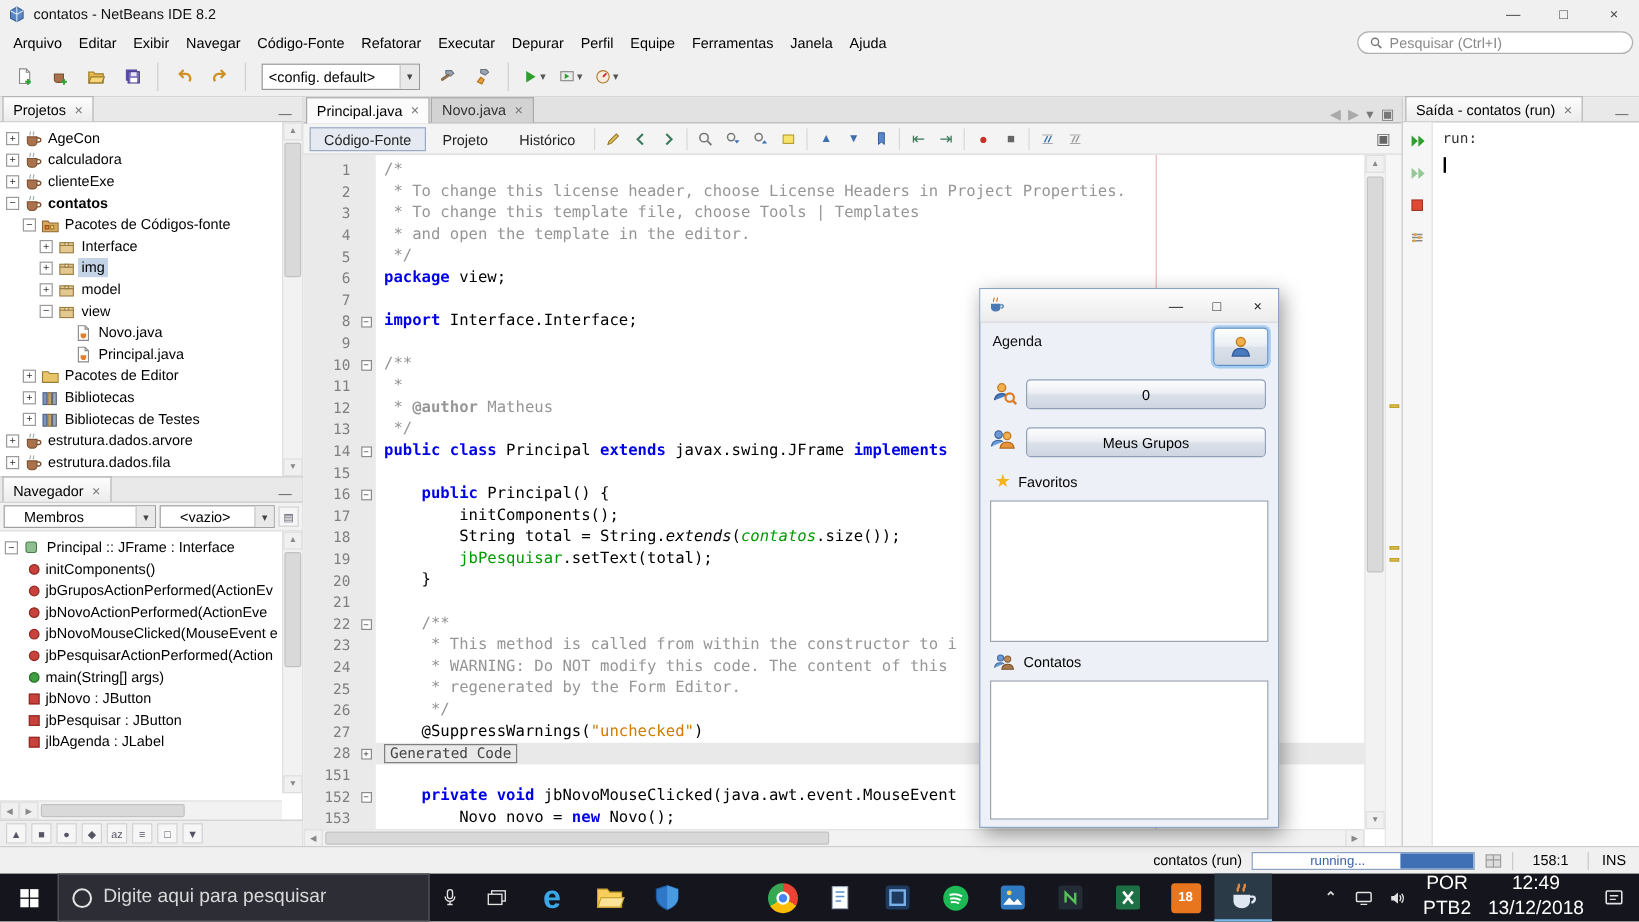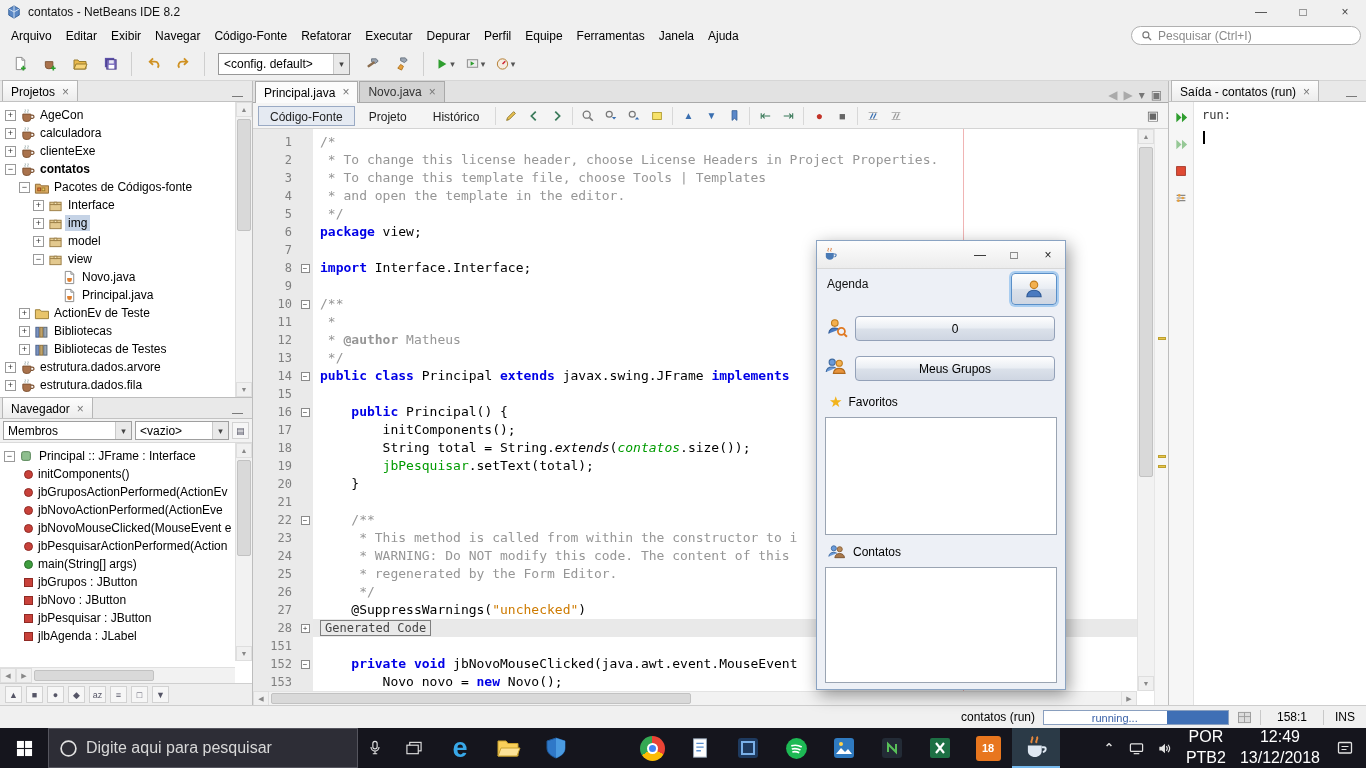--- a/index.html
+++ b/index.html
@@ -44,21 +44,21 @@
   .toggle.none{border:none;background:transparent}
   .ticon{width:16px;height:16px;flex:none;display:flex;align-items:center;justify-content:center}
   .tlabel{padding:1px 3px;margin-left:2px}
   .tlabel.sel{background:#c5d3e6}
   .tlabel.b{font-weight:bold}
   .vsb{position:absolute;right:0;width:17px;background:#f2f2f2;border-left:1px solid #e0e0e0}
   .vsb .sup,.vsb .sdn{position:absolute;left:0;right:0;height:15px;display:flex;align-items:center;justify-content:center;font-size:7px;color:#888;background:#f0f0f0;border:1px solid #dedede}
   .vsb .sup{top:0}.vsb .sdn{bottom:0}
   .vsb .thumb{position:absolute;left:1px;right:1px;background:#d9d9d9;border:1px solid #c2c2c2;border-radius:2px}
   #nfilters{position:absolute;top:21px;left:0;right:0;height:24px;background:#f2f2f2;border-bottom:1px solid #dadada;display:flex;align-items:center;gap:3px;padding:0 3px}
-  .ncombo{height:19px;background:#fff;border:1px solid #9f9f9f;display:flex;align-items:center;justify-content:space-between;padding-left:4px;flex:1}
+  .ncombo{height:19px;background:#fff;border:1px solid #9f9f9f;display:flex;align-items:center;justify-content:space-between;padding-left:16px;flex:1}
   #nav-members{top:45px;bottom:44px}
   .dot{width:9px;height:9px;border-radius:50%;border:1px solid #888;display:inline-block;flex:none}
   .sqr{width:9px;height:9px;border:1px solid #888;display:inline-block;flex:none}
   #nav-hsb{position:absolute;left:0;right:17px;bottom:22px;height:16px;background:#f2f2f2;border-top:1px solid #e0e0e0;display:flex;align-items:center}
   .harr{width:16px;height:15px;display:flex;align-items:center;justify-content:center;font-size:7px;color:#888;background:#f0f0f0;border:1px solid #dedede}
   .hthumb{height:11px;background:#d9d9d9;border:1px solid #c2c2c2;border-radius:2px;margin-left:2px;width:120px}
   #nav-filterbar{position:absolute;left:0;right:0;bottom:0;height:22px;background:#eeeeee;border-top:1px solid #cfcfcf;display:flex;align-items:center;gap:4px;padding:0 5px}
   .fico{width:17px;height:17px;display:flex;align-items:center;justify-content:center;border:1px solid #d2d2d2;background:#f6f6f6;font-size:9px;color:#556}
 
   
@@ -391,21 +391,21 @@
               </span>
               <span class="tlabel">Principal.java</span>
             </div>
             <div class="trow" style="padding-left:19px">
               <span class="toggle">+</span>
               <span class="ticon">
                 <svg width="15" height="15" viewBox="0 0 16 16">
                   <path d="M1.5 4h5l1.2 1.6h7.8V13.5H1.5z" fill="#e8c46a" stroke="#9a7d34"></path>
                 </svg>
               </span>
-              <span class="tlabel">ActionEv de Teste</span>
+              <span class="tlabel">Pacotes de Editor</span>
             </div>
             <div class="trow" style="padding-left:19px">
               <span class="toggle">+</span>
               <span class="ticon">
                 <svg width="15" height="15" viewBox="0 0 16 16">
                   <rect x="2" y="3.5" width="3.4" height="10.5" fill="#7a93c0" stroke="#4a618a"></rect>
                   <rect x="6.2" y="3.5" width="3.4" height="10.5" fill="#c0a36a" stroke="#8a6d3a"></rect>
                   <rect x="10.4" y="3.5" width="3.4" height="10.5" fill="#9aa8b8" stroke="#5a6878"></rect>
                 </svg>
               </span>
@@ -497,24 +497,20 @@
               <span class="dot" style="background:#c8413a;border-color:#8f2a24"></span>
               <span>jbNovoMouseClicked(MouseEvent e</span>
             </div>
             <div class="trow" style="padding-left:24px;gap:5px">
               <span class="dot" style="background:#c8413a;border-color:#8f2a24"></span>
               <span>jbPesquisarActionPerformed(Action</span>
             </div>
             <div class="trow" style="padding-left:24px;gap:5px">
               <span class="dot" style="background:#3f9e3f;border-color:#2a6f2a"></span>
               <span>main(String[] args)</span>
-            </div>
-            <div class="trow" style="padding-left:24px;gap:5px">
-              <span class="sqr" style="background:#c8413a;border-color:#8f2a24"></span>
-              <span>jbGrupos : JButton</span>
             </div>
             <div class="trow" style="padding-left:24px;gap:5px">
               <span class="sqr" style="background:#c8413a;border-color:#8f2a24"></span>
               <span>jbNovo : JButton</span>
             </div>
             <div class="trow" style="padding-left:24px;gap:5px">
               <span class="sqr" style="background:#c8413a;border-color:#8f2a24"></span>
               <span>jbPesquisar : JButton</span>
             </div>
             <div class="trow" style="padding-left:24px;gap:5px">

